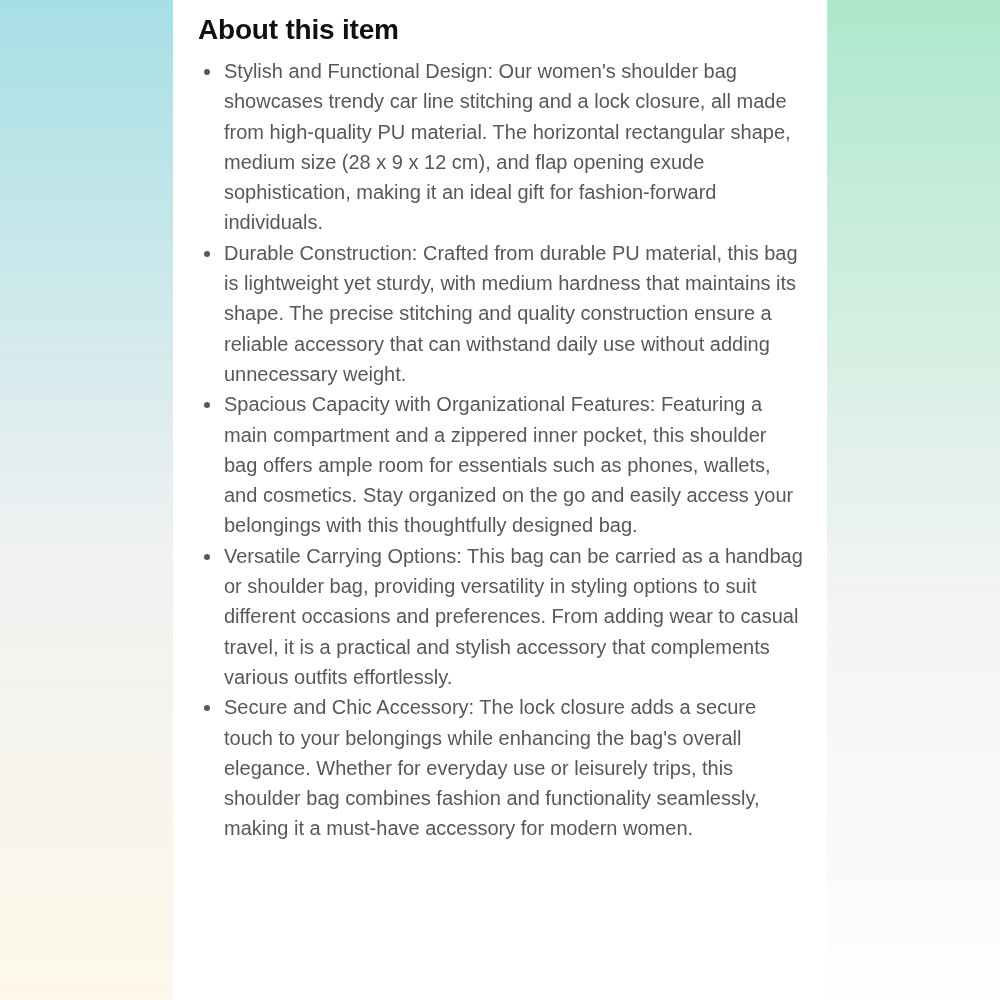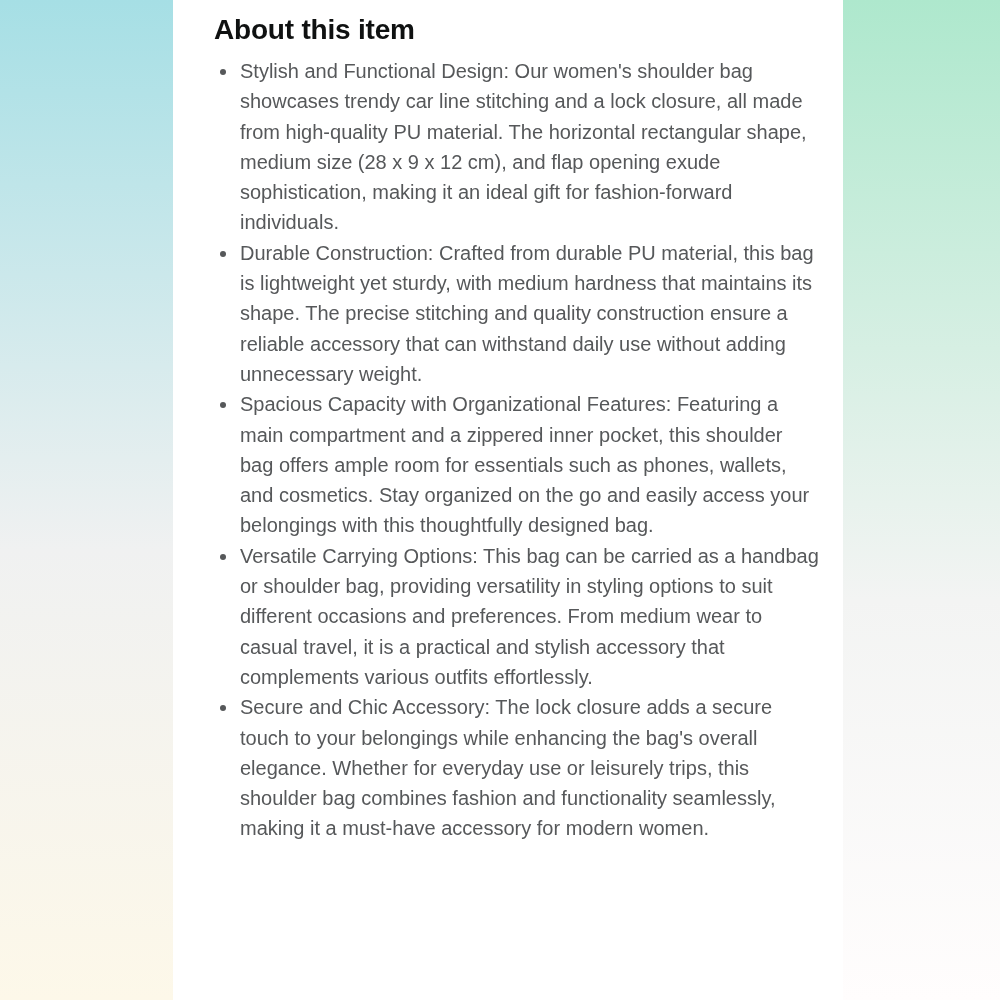--- a/index.html
+++ b/index.html
@@ -36,21 +36,20 @@
   }
   .content-panel {
     position: absolute;
     left: 173px;
     top: 0;
     width: 654px;
     height: 1000px;
     background: var(--panel-bg, #ffffff);
     box-sizing: border-box;
     padding: 13px 22px 6px 25px;
-    margin-left: 16px;
   }
   .about-heading {
     margin: 0 0 9px 0;
     font-size: 28px;
     line-height: 34px;
     font-weight: 700;
     letter-spacing: -0.2px;
     color: var(--heading-text, #0f1111);
   }
   .about-bullets {
@@ -74,16 +73,16 @@
 
 <div class="side-band left"></div>
 <div class="side-band right"></div>
 
 <div class="content-panel">
   <h1 class="about-heading">About this item</h1>
   <ul class="about-bullets">
     <li>Stylish and Functional Design: Our women's shoulder bag showcases trendy car line stitching and a lock closure, all made from high-quality PU material. The horizontal rectangular shape, medium size (28 x 9 x 12 cm), and flap opening exude sophistication, making it an ideal gift for fashion-forward individuals.</li>
     <li>Durable Construction: Crafted from durable PU material, this bag is lightweight yet sturdy, with medium hardness that maintains its shape. The precise stitching and quality construction ensure a reliable accessory that can withstand daily use without adding unnecessary weight.</li>
     <li>Spacious Capacity with Organizational Features: Featuring a main compartment and a zippered inner pocket, this shoulder bag offers ample room for essentials such as phones, wallets, and cosmetics. Stay organized on the go and easily access your belongings with this thoughtfully designed bag.</li>
-    <li>Versatile Carrying Options: This bag can be carried as a handbag or shoulder bag, providing versatility in styling options to suit different occasions and preferences. From medium wear to casual travel, it is a practical and stylish accessory that complements various outfits effortlessly.</li>
+    <li>Versatile Carrying Options: This bag can be carried as a handbag or shoulder bag, providing versatility in styling options to suit different occasions and preferences. From adding wear to casual travel, it is a practical and stylish accessory that complements various outfits effortlessly.</li>
     <li>Secure and Chic Accessory: The lock closure adds a secure touch to your belongings while enhancing the bag's overall elegance. Whether for everyday use or leisurely trips, this shoulder bag combines fashion and functionality seamlessly, making it a must-have accessory for modern women.</li>
   </ul>
 </div>
 
 </body></html>

